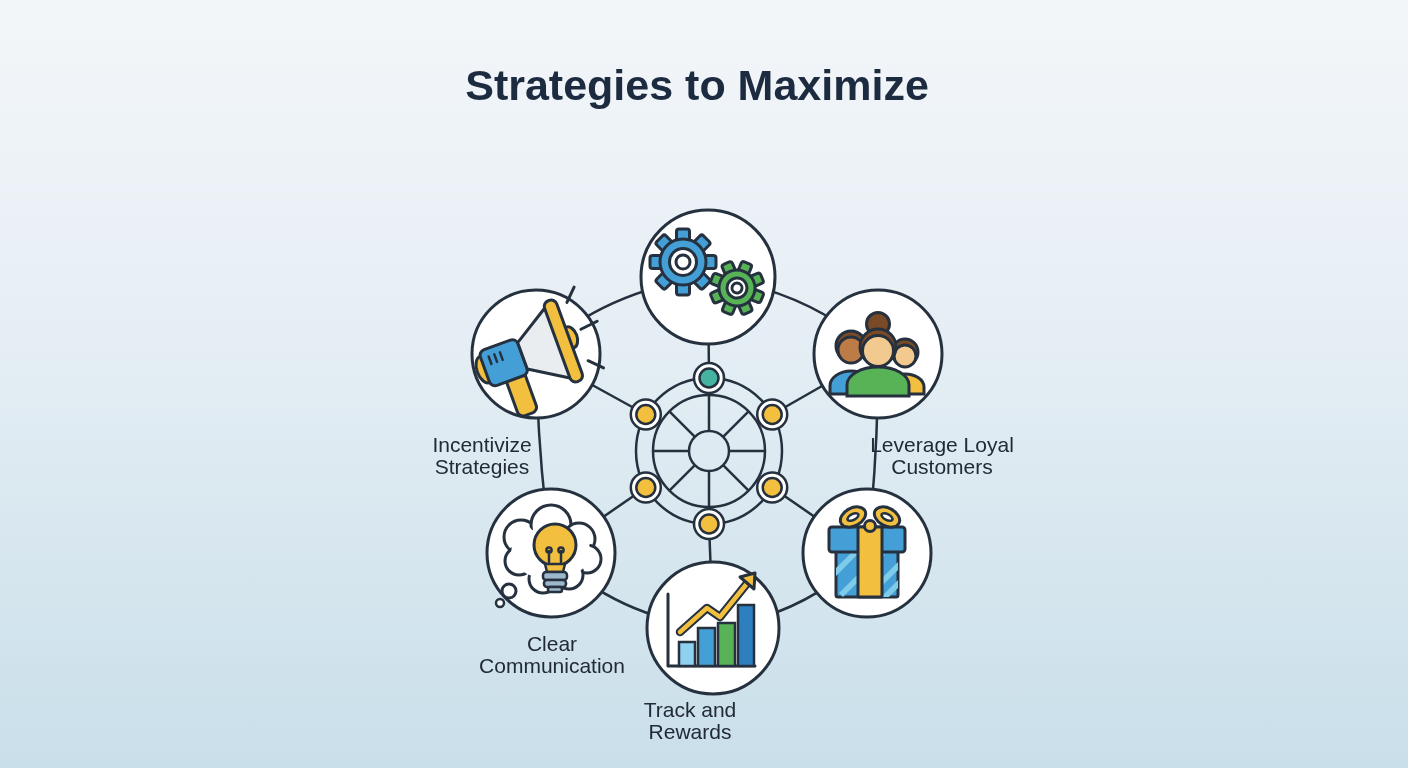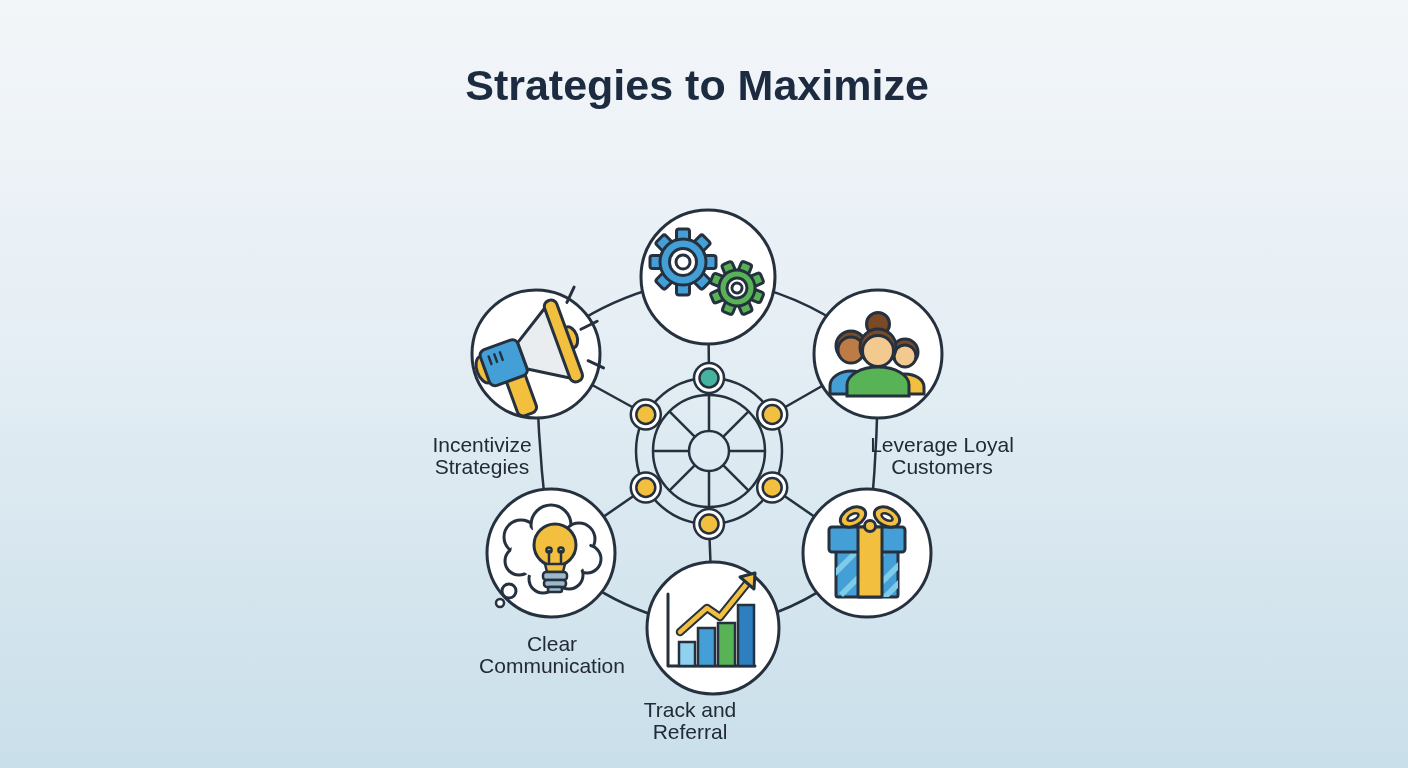--- a/index.html
+++ b/index.html
@@ -244,16 +244,16 @@
   <div class="node-label" style="left:552px;top:633px">
     <div>Clear</div>
     <div>Communication</div>
   </div>
   <div class="node-label" style="left:942px;top:434px">
     <div>Leverage Loyal</div>
     <div>Customers</div>
   </div>
   <div class="node-label" style="left:690px;top:699px">
     <div>Track and</div>
-    <div>Referral</div>
+    <div>Rewards</div>
   </div>
 
 </div>
 
 </body></html>

